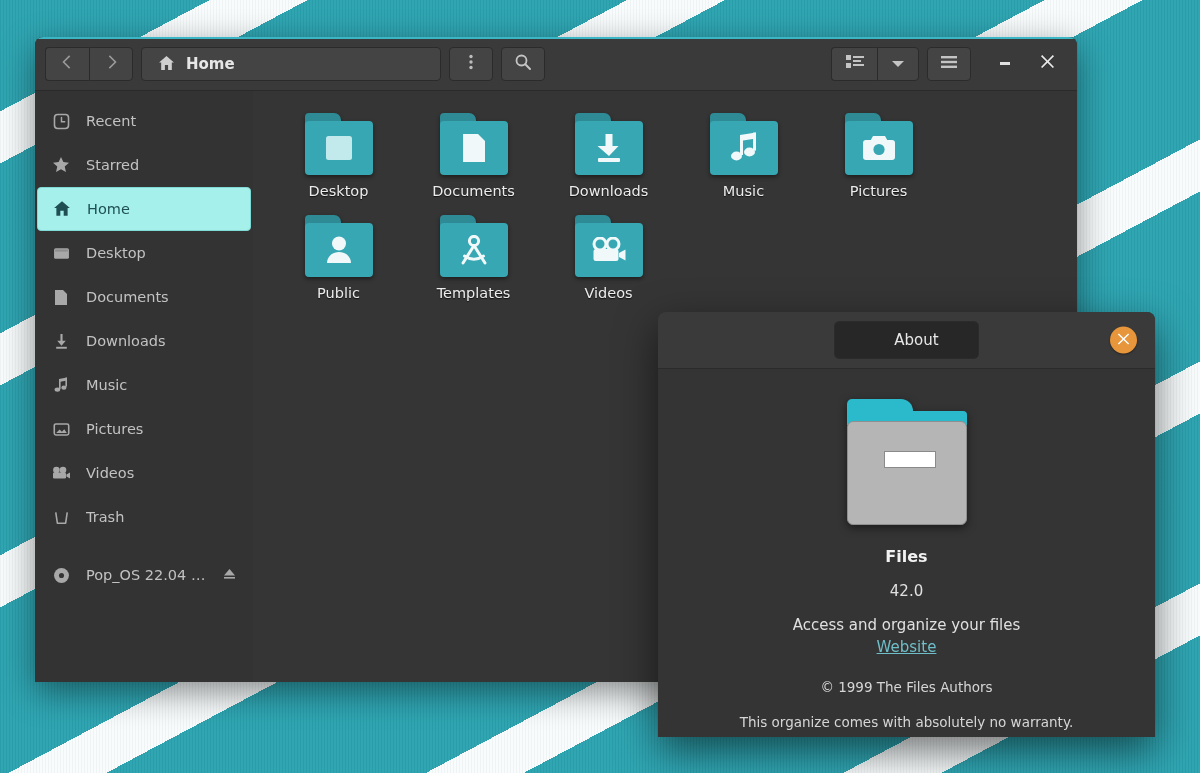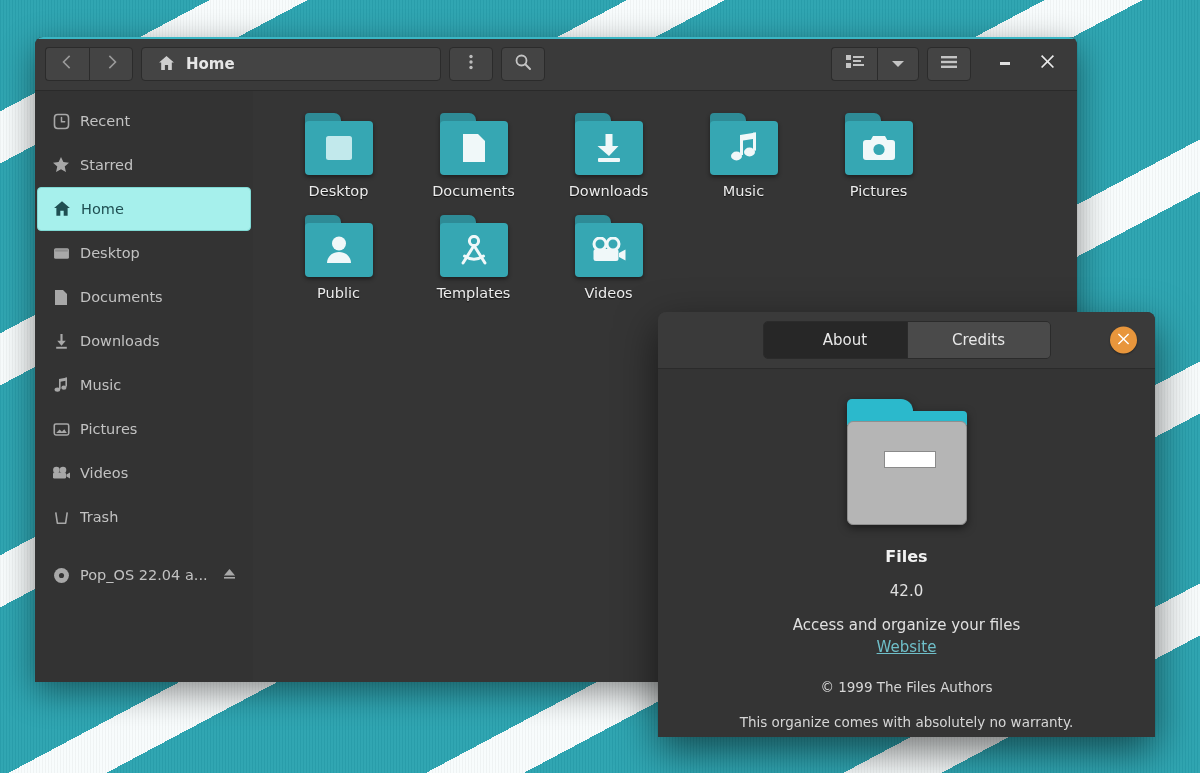--- a/index.html
+++ b/index.html
@@ -132,21 +132,21 @@
     width: 218px;
     min-width: 218px;
     background: #333333;
     padding-top: 8px;
     overflow: hidden;
   }
   .side-item {
     height: 44px;
     display: flex;
     align-items: center;
-    gap: 9px;
+    gap: 15px;
     padding: 0 14px;
     color: #c2c2c2;
     font-size: 14.5px;
     cursor: pointer;
     margin: 0 2px;
     border-radius: 4px;
     white-space: nowrap;
   }
   .side-item.active {
     background: #a6f0ec;
@@ -708,21 +708,20 @@
       </div>
     </div>
   </div>
 </div>
 
 <div id="about-dialog">
 
   <div class="dlg-header">
     <div class="tabs">
       <div class="tab selected">About</div>
-      <div class="tab">Credits</div>
     </div>
     <div class="close-round">
       <span>
         <svg width="13" height="13" viewBox="0 0 13 13">
           <path d="M1.9 0.9L6.5 5.5 11.1 0.9 12.1 1.9 7.5 6.5 12.1 11.1 11.1 12.1 6.5 7.5 1.9 12.1 0.9 11.1 5.5 6.5 0.9 1.9z"></path>
         </svg>
       </span>
     </div>
   </div>
 

